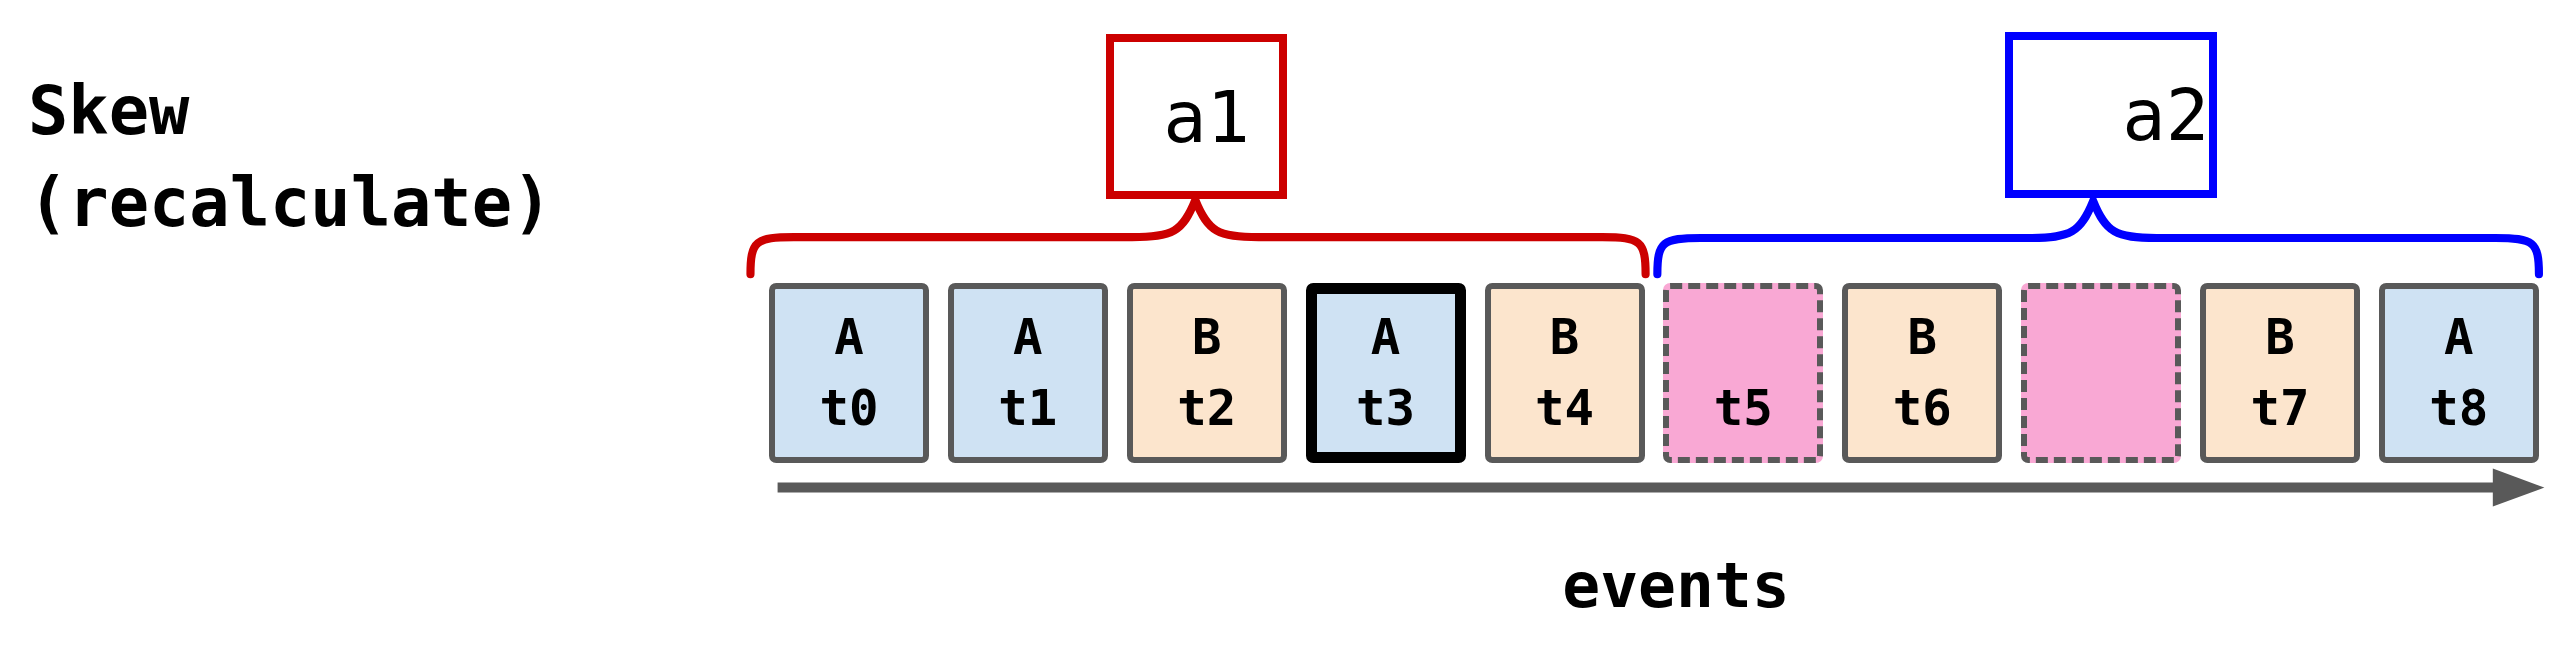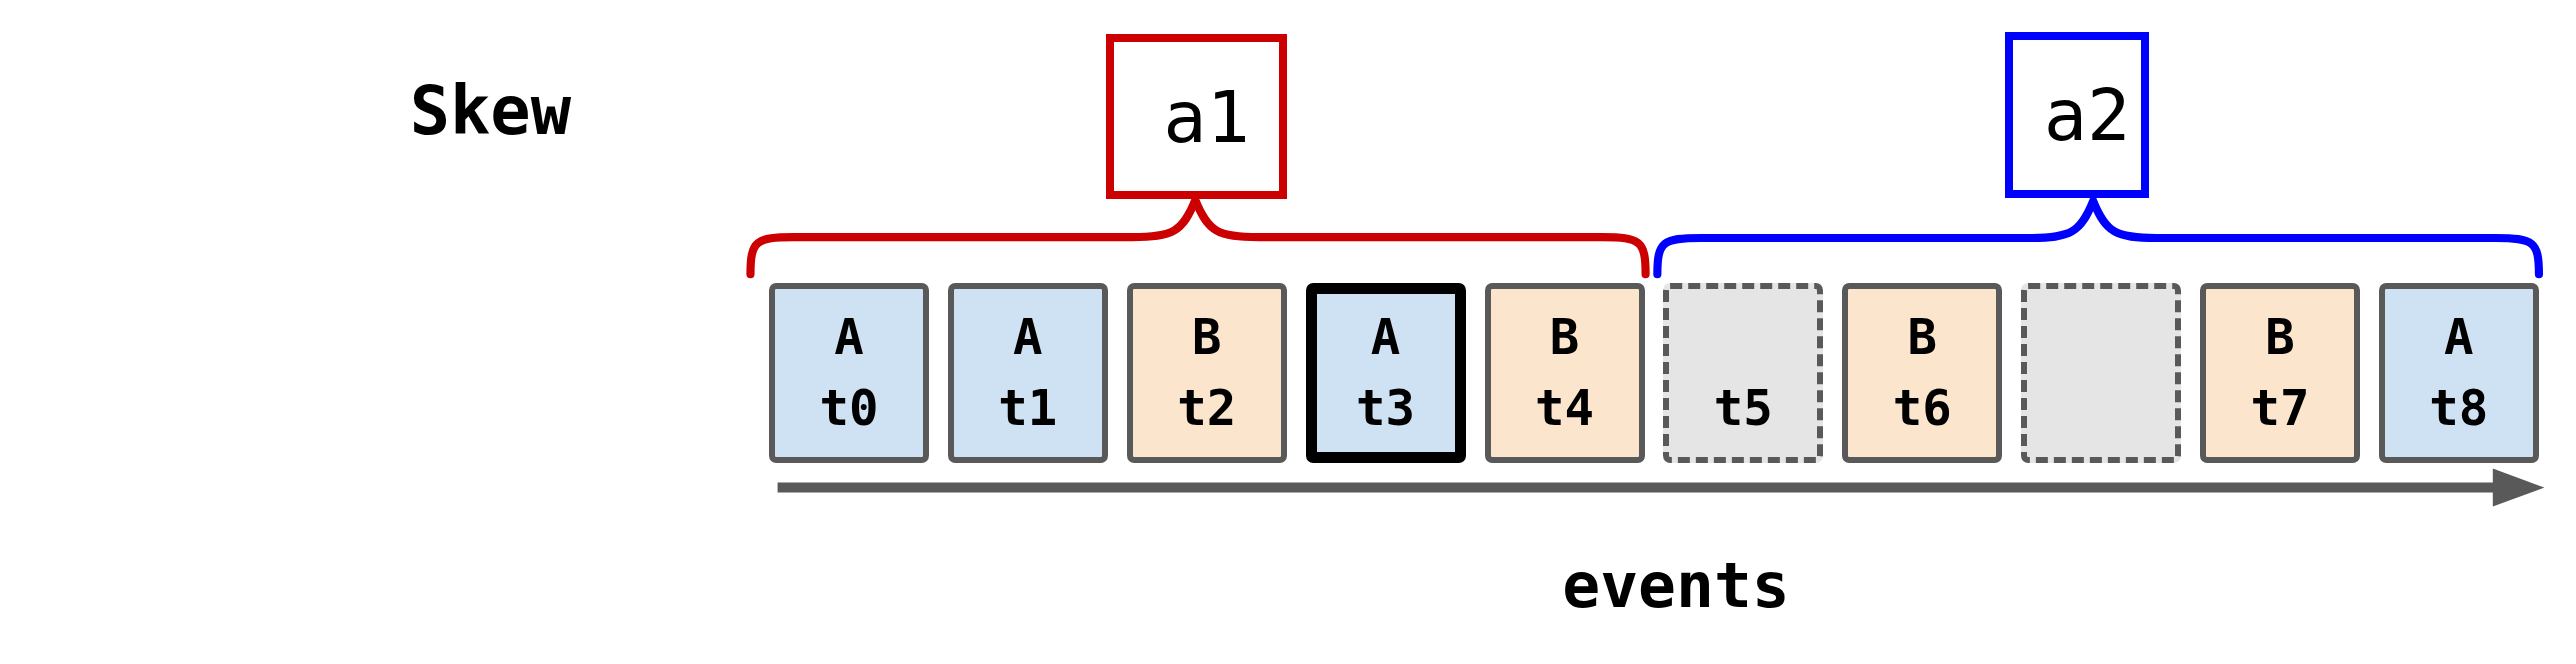--- a/index.html
+++ b/index.html
@@ -11,21 +11,21 @@
     overflow: hidden;
     font-family: "DejaVu Sans Mono", "Liberation Mono", monospace;
     color: var(--text, #000000);
   }
 
   .title {
     position: absolute;
     left: 28px;
     top: 65px;
     width: 543px;
-    text-align: right;
+    text-align: left;
     font-size: 67px;
     line-height: 92px;
     font-weight: bold;
     white-space: nowrap;
   }
 
   .window-label {
     position: absolute;
     box-sizing: border-box;
     display: flex;
@@ -34,22 +34,23 @@
     background: #ffffff;
     font-size: 72px;
     font-weight: normal;
     padding-left: 20px;
   }
   .window-label.w1 {
     left: 1106px; top: 34px; width: 181px; height: 165px;
     border: 8.1px solid var(--window1, #cc0000);
   }
   .window-label.w2 {
-    left: 2005px; top: 32px; width: 144px; height: 166px;
+    left: 2005px; top: 32px; width: 212px; height: 166px;
     border: 8.1px solid var(--window2, #0000ff);
+    justify-content: flex-end;
   }
 
   svg.overlay {
     position: absolute;
     left: 0; top: 0;
     width: 2576px; height: 665px;
   }
 
   .events-row {
     position: absolute;
@@ -70,21 +71,21 @@
     display: flex;
     flex-direction: column;
     align-items: center;
     justify-content: center;
     font-size: 49px;
     font-weight: bold;
   }
   .box.kindA { background: var(--eventAFill, #cfe2f3); }
   .box.kindB { background: var(--eventBFill, #fce5cd); }
   .box.highlight { border: 11px solid var(--highlightBorder, #000000); }
-  .box.dashed { border-style: dashed; background: #e5e5e5; }
+  .box.dashed { border-style: dashed; background: #f9a8d4; }
   .box .line {
     display: block;
     height: 71px;
     line-height: 71px;
     text-align: center;
   }
 
   .axis-label {
     position: absolute;
     left: 1495px;
@@ -96,20 +97,21 @@
     font-weight: bold;
   }
 </style>
 </head>
 <body>
 
 <div class="canvas">
 
   <div class="title">
     <div>Skew</div>
+    <div>(recalculate)</div>
   </div>
 
   <svg class="overlay" viewBox="0 0 2849 735">
     <path d="M 830 303 C 830 266 836 262 878 262 L 1252 262 C 1297 262 1308 256 1322 221 C 1336 256 1347 262 1392 262 L 1772 262 C 1814 262 1820 266 1820 303" fill="none" stroke="var(--window1, #cc0000)" stroke-width="9" stroke-linecap="round"></path>
     <path d="M 1833 303 C 1833 267 1839 263 1881 263 L 2245 263 C 2290 263 2301 257 2315 222 C 2329 257 2340 263 2385 263 L 2760 263 C 2802 263 2808 267 2808 303" fill="none" stroke="var(--window2, #0000ff)" stroke-width="9" stroke-linecap="round"></path>
     <line x1="860" y1="539" x2="2760" y2="539" stroke="var(--arrow, #595959)" stroke-width="11"></line>
     <polygon points="2757,518 2814,539 2757,560" fill="var(--arrow, #595959)"></polygon>
   </svg>
 
   <div class="window-label w1">

